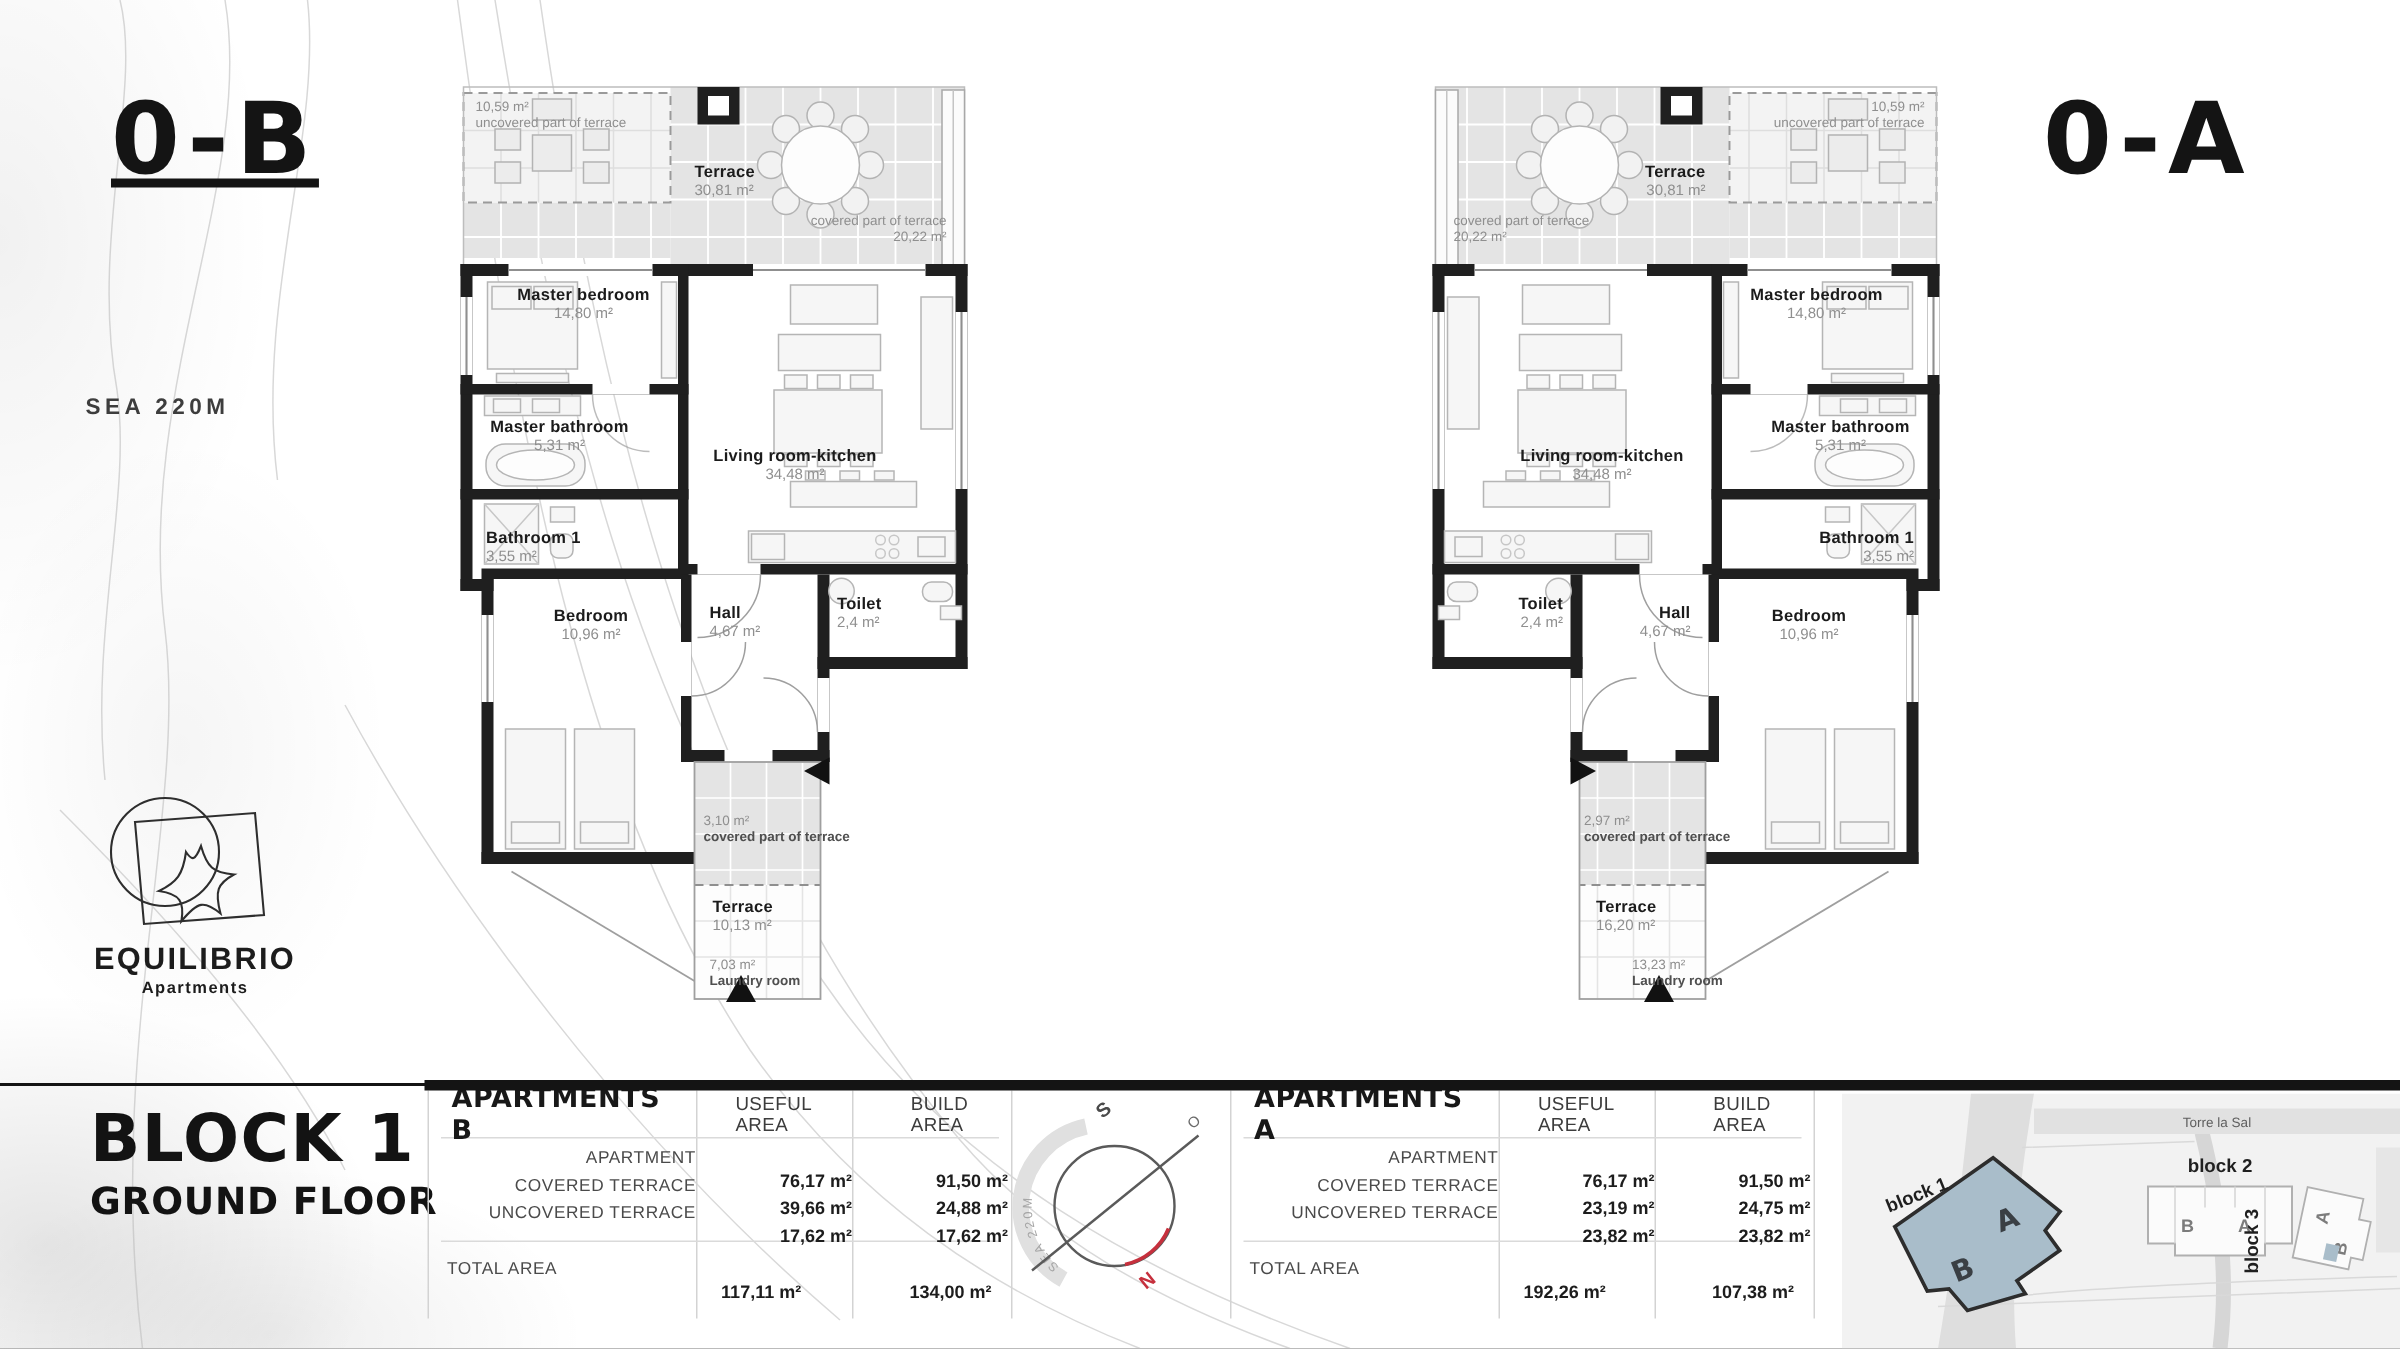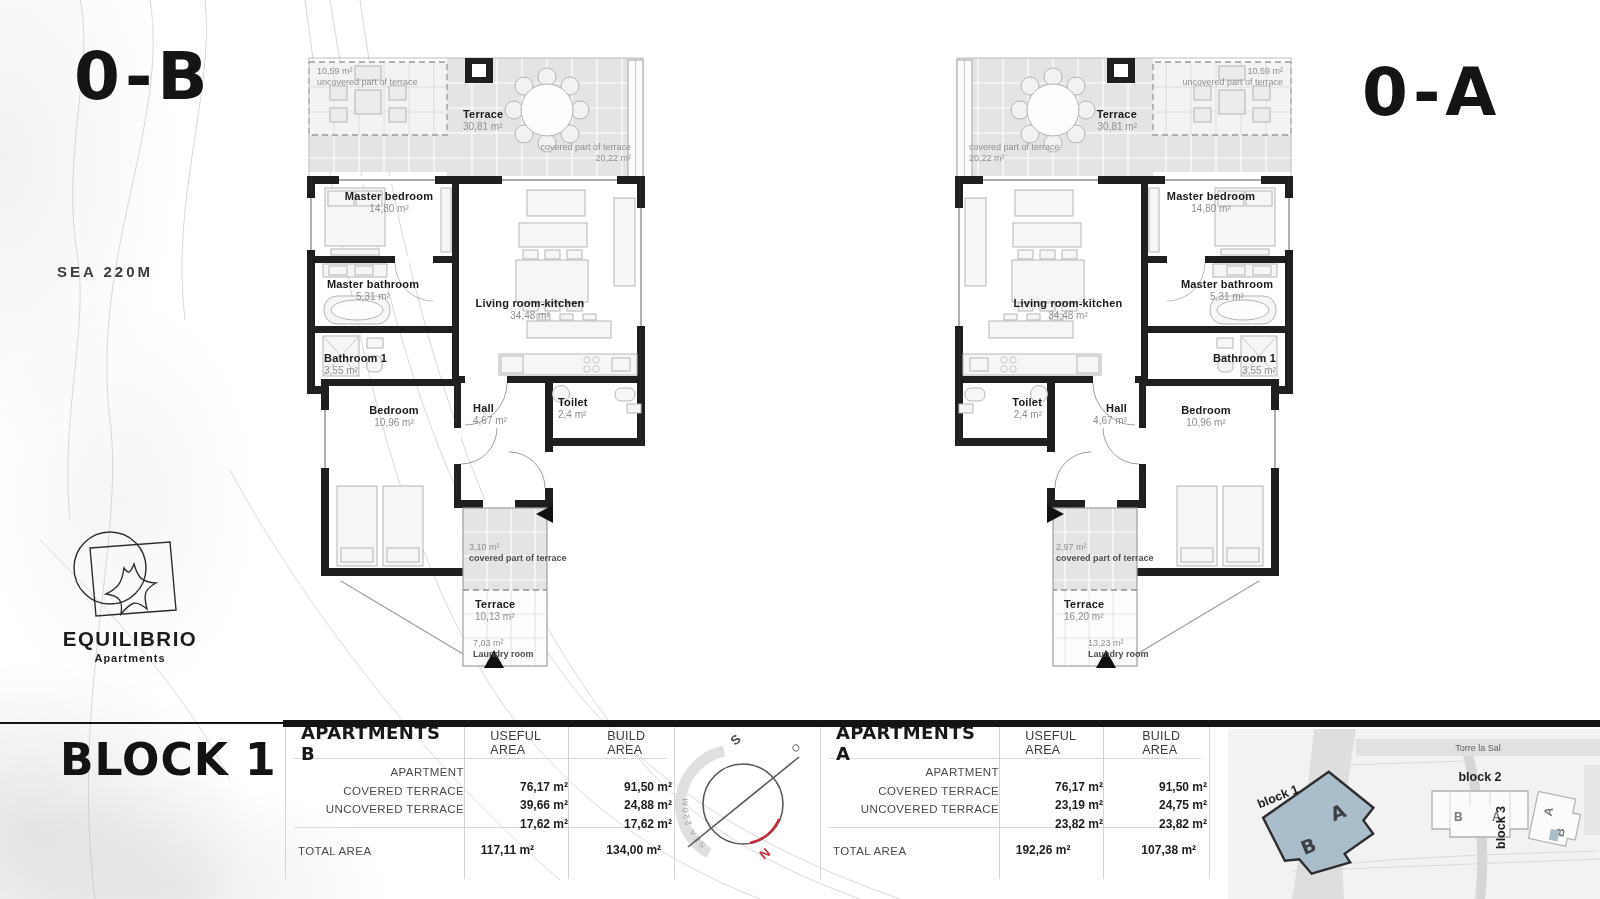--- a/index.html
+++ b/index.html
@@ -11,21 +11,21 @@
       radial-gradient(ellipse 260px 420px at 0px 160px, rgba(0,0,0,.055), transparent 70%),
       radial-gradient(ellipse 200px 300px at 120px 500px, rgba(0,0,0,.04), transparent 70%),
       radial-gradient(ellipse 300px 160px at 180px 890px, rgba(0,0,0,.07), transparent 70%),
       #ffffff;
   }
   .veins{position:absolute;left:0;top:0;z-index:0;pointer-events:none;}
 
   
   .unit-title{position:absolute;z-index:1;font-family:"DejaVu Sans",sans-serif;font-weight:800;
     font-size:66px;letter-spacing:5px;color:#141414;line-height:1;}
-  #title-b{left:74px;top:44px;}
+  #title-b{left:74px;top:60px;text-decoration:underline;}
   #title-a{left:1362px;top:60px;}
   .sea-label{position:absolute;z-index:1;left:57px;top:263px;font-size:15px;font-weight:700;
     letter-spacing:3px;color:#3d3d3d;}
 
   
   .plan{position:absolute;z-index:1;width:365px;height:635px;overflow:visible;}
   #plan-b{left:297px;top:50px;}
   #plan-a{left:938px;top:50px;}
   .t-name{font:700 11px "Liberation Sans",sans-serif;fill:#1b1b1b;letter-spacing:.2px;}
   .t-area{font:400 10px "Liberation Sans",sans-serif;fill:#8f8f8f;}
@@ -51,21 +51,21 @@
   .t-vline{position:absolute;top:0;bottom:0;width:1px;background:#d3d3d3;}
   .t-hline{position:absolute;left:8px;right:8px;height:1px;background:#dadada;}
   .t-head{position:absolute;top:0;left:3px;right:0;height:31px;display:flex;align-items:center;}
   .t-title{width:178px;padding-left:12px;box-sizing:border-box;font-family:"DejaVu Sans",sans-serif;
     font-weight:800;font-size:18px;letter-spacing:.4px;color:#181818;}
   .t-colhead{width:104px;padding-left:14px;box-sizing:border-box;font-size:12.5px;color:#3c3c3c;letter-spacing:.3px;margin-left:36px;}
   .t-body{position:absolute;top:36px;left:0;right:0;}
   .t-row{display:flex;height:18.5px;align-items:center;text-align:right;}
   .t-rowlabel{width:178px;padding-left:12px;box-sizing:border-box;font-size:11.5px;color:#4a4a4a;letter-spacing:.4px;}
   .t-val{width:104px;padding-left:14px;box-sizing:border-box;font-size:12px;font-weight:700;color:#1d1d1d;margin-top:29px;}
-  .t-totalrow{position:absolute;top:108px;left:0;right:0;height:22px;display:flex;align-items:flex-end;gap:44px;}
+  .t-totalrow{position:absolute;top:108px;left:0;right:0;height:22px;display:flex;align-items:center;gap:44px;}
 
   
   .compass{position:absolute;z-index:1;left:680px;top:722px;width:125px;height:165px;overflow:visible;}
   .c-dir{font:700 13px "Liberation Sans",sans-serif;fill:#4a4a4a;}
   .c-dir-small{font:400 10px "Liberation Sans",sans-serif;fill:#6a6a6a;}
   .c-red{fill:#c6303d;}
   .c-arc-label{font:400 8.5px "Liberation Sans",sans-serif;fill:#a5a5a5;letter-spacing:1.5px;}
 
   
   .site-plan{position:absolute;z-index:1;left:1228px;top:729px;width:372px;height:170px;}
@@ -291,20 +291,21 @@
     </g>
     <text x="82" y="124" class="logo-name">EQUILIBRIO</text>
     <text x="82" y="140" class="logo-sub">Apartments</text>
   </svg>
 
   <div class="footer-thinrule"></div>
   <div class="footer-bar"></div>
 
   <div class="block-title">
     <div class="big">BLOCK 1</div>
+    <div class="sub">GROUND FLOOR</div>
   </div>
 
   <div class="areas-table" id="table-b">
     <div class="t-vline" style="left:178px"></div>
       <div class="t-vline" style="left:282px"></div>
     <div class="t-hline" style="top:31px"></div>
       <div class="t-hline" style="top:100px"></div>
     <div class="t-head">
       <div class="t-title">APARTMENTS B</div>
       <div class="t-colhead">USEFUL AREA</div>

